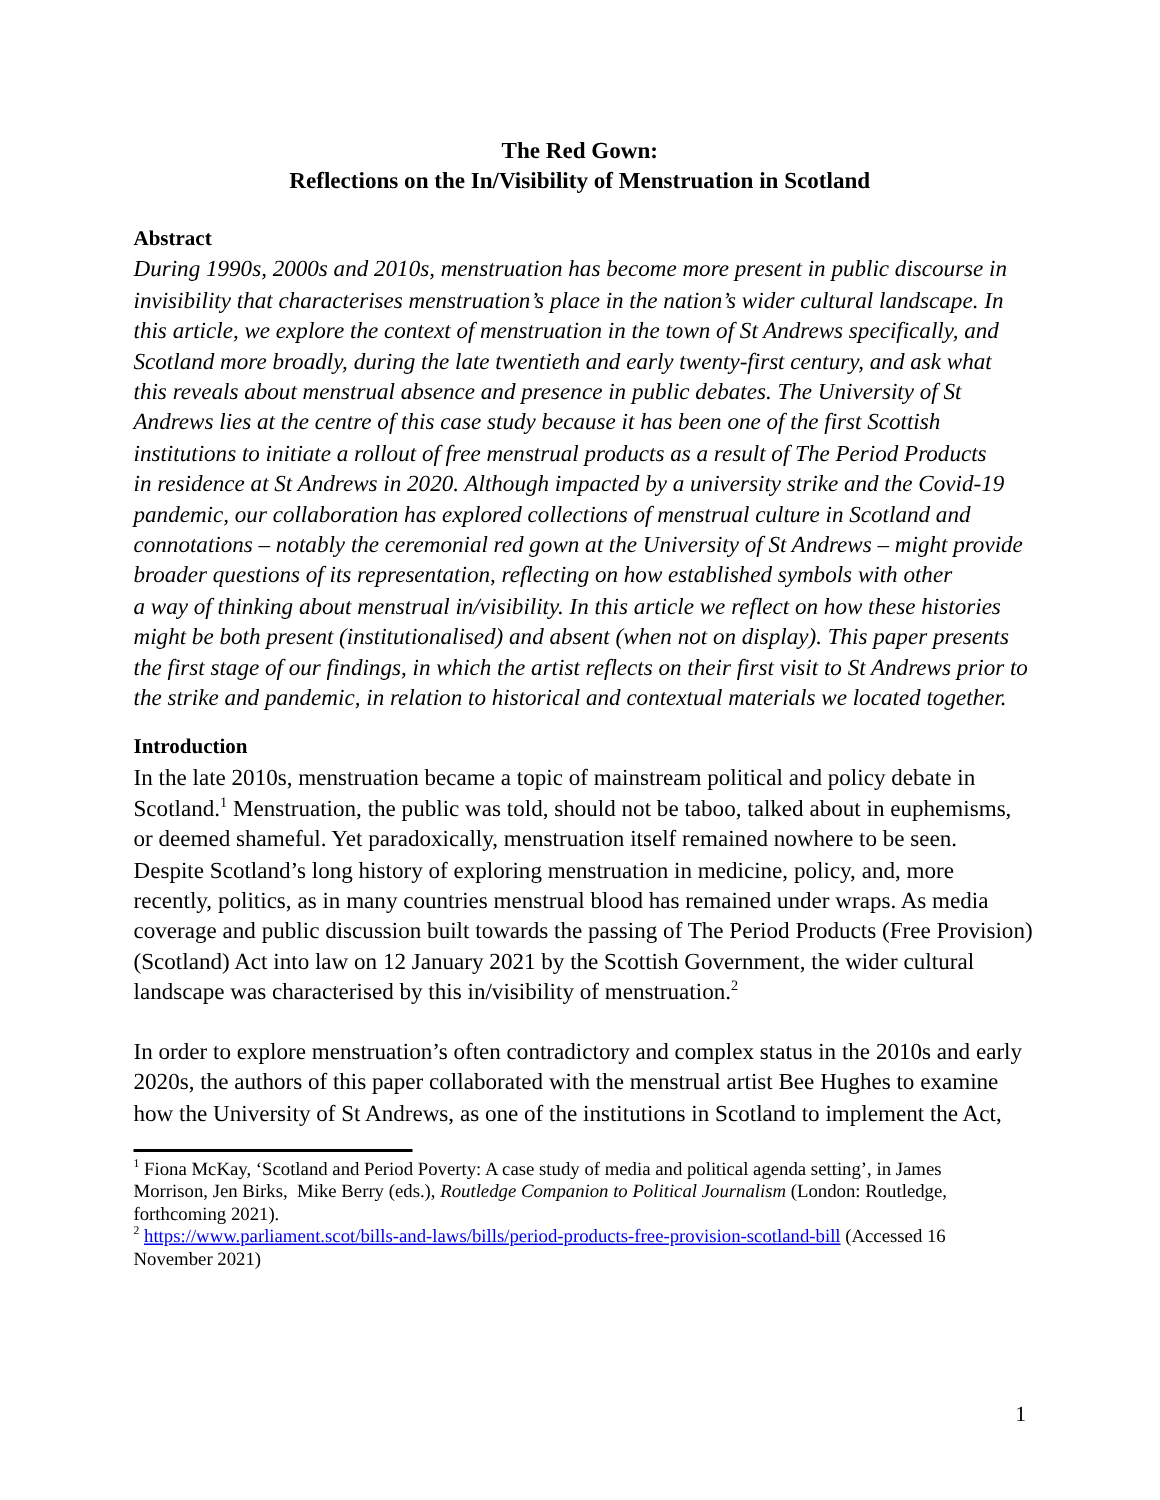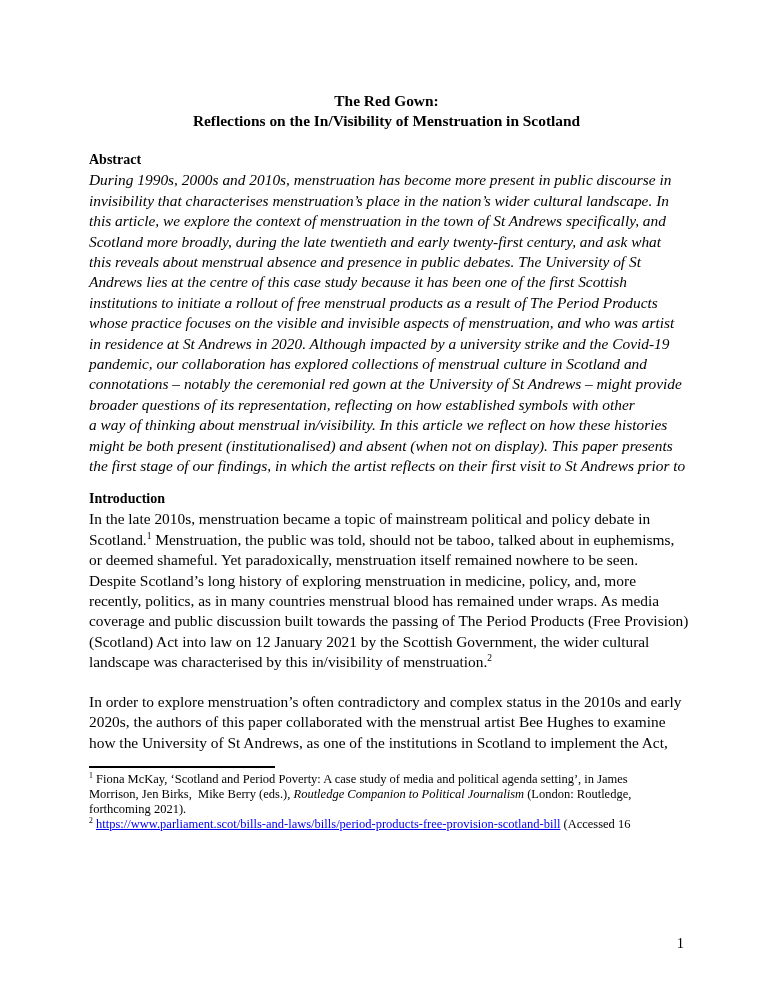--- a/index.html
+++ b/index.html
@@ -42,28 +42,28 @@
   <h2 class="h h-abstract">Abstract</h2>
 
   <div class="abstract">
       <div class="tline">During 1990s, 2000s and 2010s, menstruation has become more present in public discourse in</div>
       <div class="tline">invisibility that characterises menstruation’s place in the nation’s wider cultural landscape. In</div>
       <div class="tline">this article, we explore the context of menstruation in the town of St Andrews specifically, and</div>
       <div class="tline">Scotland more broadly, during the late twentieth and early twenty-first century, and ask what</div>
       <div class="tline">this reveals about menstrual absence and presence in public debates. The University of St</div>
       <div class="tline">Andrews lies at the centre of this case study because it has been one of the first Scottish</div>
       <div class="tline">institutions to initiate a rollout of free menstrual products as a result of The Period Products</div>
-      <div class="tline">whose practice focuses on the visible and invisible aspects of menstruation, and who was artist</div>
       <div class="tline">in residence at St Andrews in 2020. Although impacted by a university strike and the Covid-19</div>
       <div class="tline">pandemic, our collaboration has explored collections of menstrual culture in Scotland and</div>
       <div class="tline">connotations – notably the ceremonial red gown at the University of St Andrews – might provide</div>
       <div class="tline">broader questions of its representation, reflecting on how established symbols with other</div>
       <div class="tline">a way of thinking about menstrual in/visibility. In this article we reflect on how these histories</div>
       <div class="tline">might be both present (institutionalised) and absent (when not on display). This paper presents</div>
       <div class="tline">the first stage of our findings, in which the artist reflects on their first visit to St Andrews prior to</div>
+      <div class="tline">the strike and pandemic, in relation to historical and contextual materials we located together.</div>
     </div>
 
   <h2 class="h h-intro">Introduction</h2>
 
   <div class="para">
       <div class="tline">In the late 2010s, menstruation became a topic of mainstream political and policy debate in</div>
       <div class="tline"><span>Scotland.</span><sup>1</sup><span> Menstruation, the public was told, should not be taboo, talked about in euphemisms,</span></div>
       <div class="tline">or deemed shameful. Yet paradoxically, menstruation itself remained nowhere to be seen.</div>
       <div class="tline">Despite Scotland’s long history of exploring menstruation in medicine, policy, and, more</div>
       <div class="tline">recently, politics, as in many countries menstrual blood has remained under wraps. As media</div>
@@ -81,18 +81,19 @@
   <div class="fnrule"></div>
 
   <div class="footnotes">
     <div>
         <div class="tline"><sup>1</sup><span> Fiona McKay, ‘Scotland and Period Poverty: A case study of media and political agenda setting’, in James</span></div>
         <div class="tline"><span>Morrison, Jen Birks,  Mike Berry (eds.), </span><span class="it">Routledge Companion to Political Journalism</span><span> (London: Routledge,</span></div>
         <div class="tline">forthcoming 2021).</div>
       </div>
     <div>
         <div class="tline"><sup>2</sup><span> </span><span class="link">https://www.parliament.scot/bills-and-laws/bills/period-products-free-provision-scotland-bill</span><span> (Accessed 16</span></div>
+        <div class="tline">November 2021)</div>
       </div>
   </div>
 
   <div class="pagenum">1</div>
 
 </div>
 
 </body></html>

